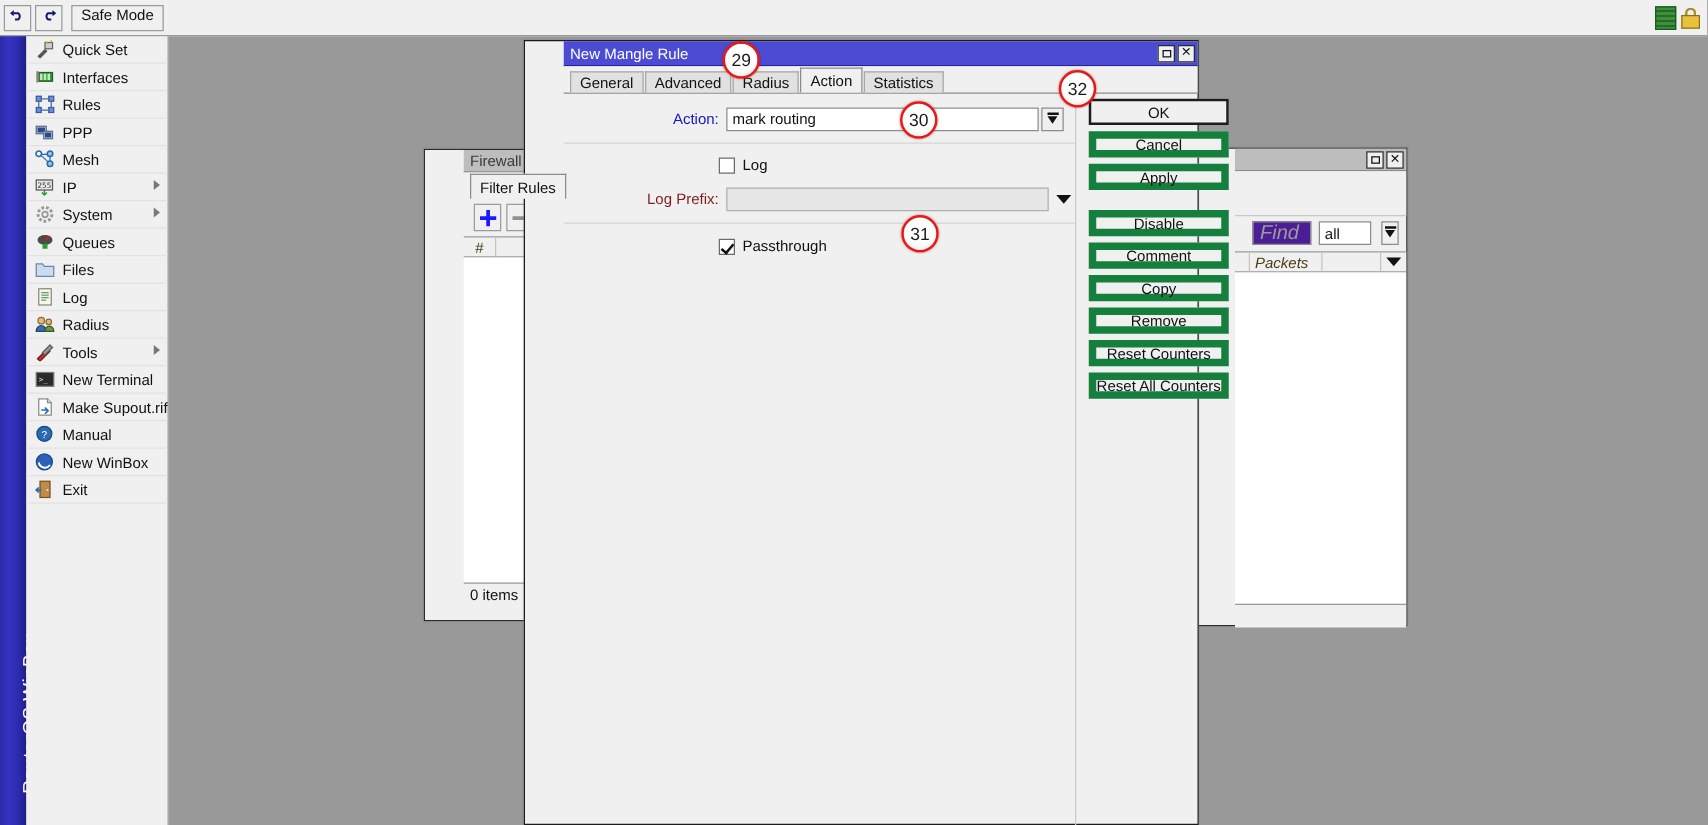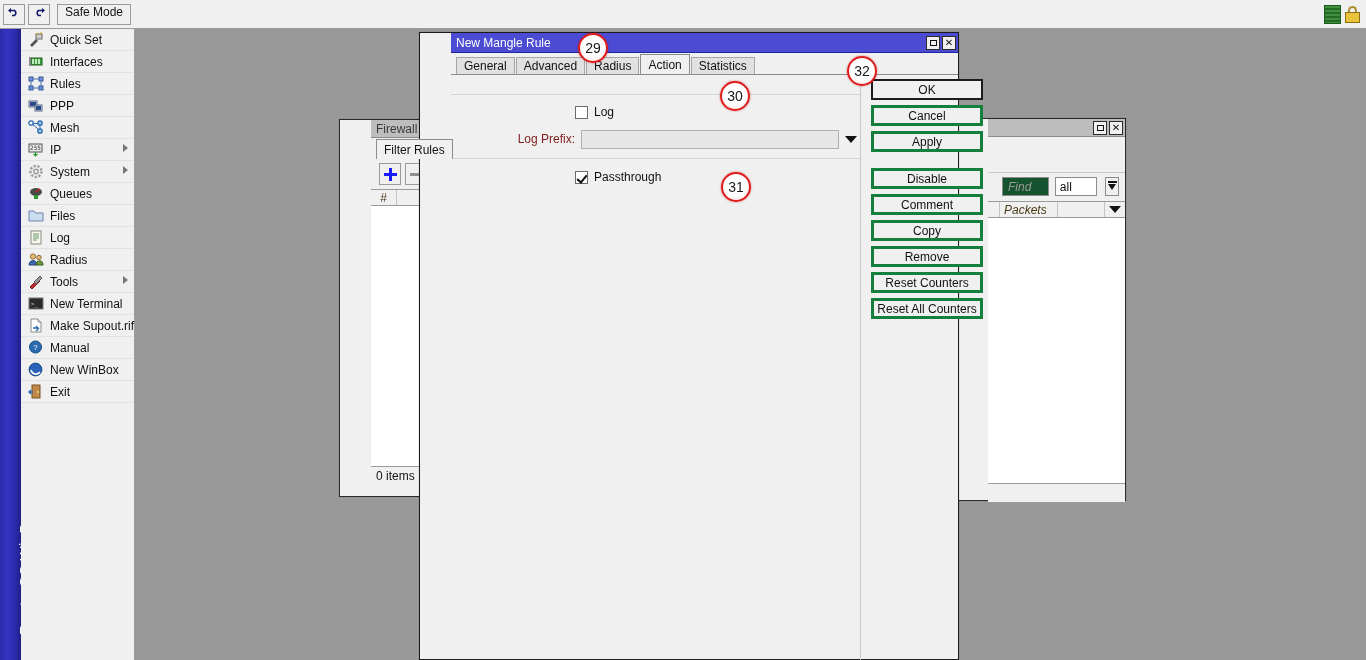--- a/index.html
+++ b/index.html
@@ -226,21 +226,21 @@
     border: solid #111; border-width: 0 2px 2px 0;
     transform: rotate(40deg);
   }
   .cblabel { font-size: 12px; color: #111; }
 
   
   .btncol { position: absolute; display: flex; flex-direction: column; }
   .dlgbtn {
     height: 21px;
     background: #f0f0f0;
-    border: 3px solid #15803d;
+    border: 6px solid #15803d;
     box-sizing: border-box;
     font-size: 12px;
     color: #111;
     display: flex; align-items: center; justify-content: center;
     margin-bottom: 5px;
     cursor: pointer;
   }
   .dlgbtn.default { border: 2px solid #1c1c1c; }
   .btn-gap { height: 11px; }
 
@@ -290,24 +290,24 @@
   .statusbar {
     background: #f0f0f0;
     border-top: 1px solid #9b9b9b;
     font-size: 12px; color: #111;
     display: flex; align-items: center;
     padding-left: 5px;
     box-sizing: border-box;
   }
   .findbox {
     height: 19px; width: 62px;
-    background: #14532d; border: 1px solid #8c8c8c;
+    background: #4c1d95; border: 1px solid #8c8c8c;
     box-sizing: border-box;
     display: flex; align-items: center; padding-left: 5px;
-    color: #9b9b9b; font-style: italic; font-size: 12px;
+    color: #9b9b9b; font-style: italic; font-size: 16px;
   }
 
   
   .badge {
     position: absolute;
     width: 26px; height: 26px;
     border-radius: 50%;
     border: 2.5px solid #e01b1b;
     background: radial-gradient(circle at 50% 40%, #ffffff 55%, #f3dada 100%);
     color: #1a1a1a;
@@ -628,20 +628,32 @@
           <span>Statistics</span>
         </div>
       </div>
 
     <div style="position:relative; height:585px;">
 
       <div style="position:absolute; left:409px; top:0; width:1px; height:585px; background:#c9c9c9;"></div>
 
       <div class="formarea" style="position:absolute; left:0; top:0; width:409px; padding-top:10px;">
 
+        <div class="frow">
+          <div class="flabel" style="width:124px;">Action:</div>
+          <div class="fctl">
+            <div class="inp" style="width:250px;">mark routing</div>
+            <div class="spinbtn">
+              <div class="spin-glyph">
+                  <div class="bar"></div>
+                  <div class="tri"></div>
+                </div>
+            </div>
+          </div>
+        </div>
 
         <div class="sep" style="margin:9px 0 8px 0;"></div>
 
         <div class="frow" style="height:18px;margin-bottom:8px;">
           <div style="width:124px;"></div>
           <div class="cbrow">
             <div class="cbox" id="cb-log"></div>
             <span class="cblabel">Log</span>
           </div>
         </div>

